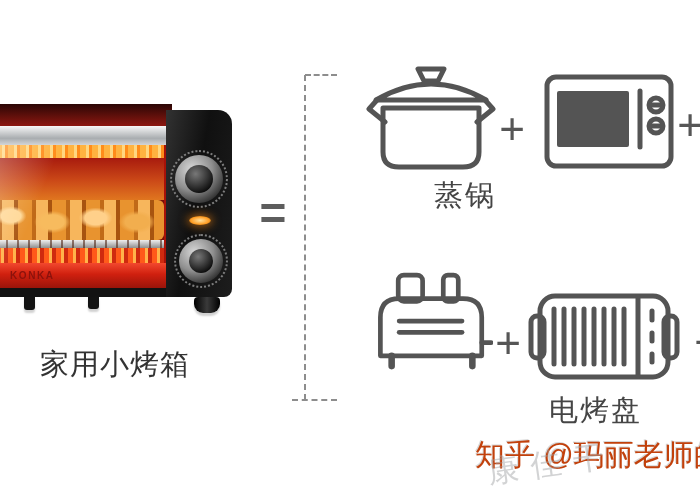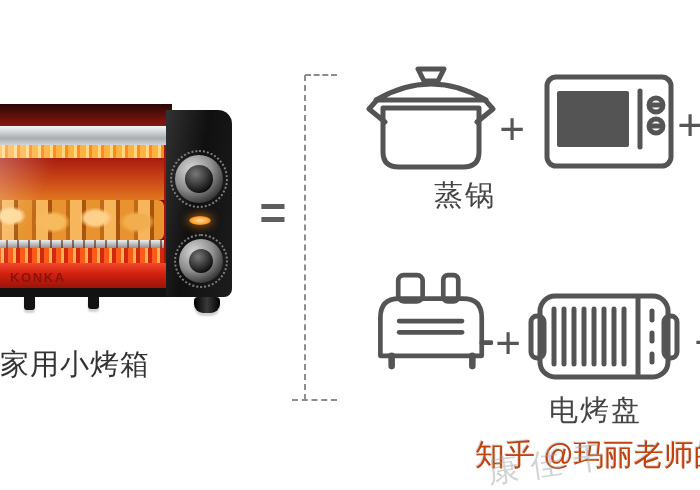--- a/index.html
+++ b/index.html
@@ -27,21 +27,21 @@
               repeating-linear-gradient(90deg,#e8932f 0 14px,#c06a18 14px 18px,#f7b65c 18px 30px,#a8540f 30px 34px);}
   .rack{position:absolute;left:0;top:95px;width:100%;height:8px;
             background:repeating-linear-gradient(90deg,rgba(70,25,8,.55) 0 2px,rgba(0,0,0,0) 2px 11px),
                        linear-gradient(180deg,#efefef,#8f8f8f);}
   .heat-bottom{position:absolute;left:0;top:103px;width:100%;height:15px;
             background:repeating-linear-gradient(90deg,#ff5a1a 0 5px,#ffb34a 5px 8px,#cf2a0f 8px 12px);}
   .oven-window::after{content:"";position:absolute;inset:0;
             background:linear-gradient(112deg,rgba(255,255,255,.38) 0%,rgba(255,255,255,0) 34%);}
   .band-red{position:absolute;left:0;top:159px;width:188px;height:25px;
             background:linear-gradient(180deg,#f2482e,#d0200f 45%,#9a140a);}
-  .konka{position:absolute;left:26px;top:7px;font-size:13px;font-weight:bold;color:#8a120c;
+  .konka{position:absolute;left:26px;top:7px;font-size:10px;font-weight:bold;color:#8a120c;
             letter-spacing:1.6px;}
   .band-black{position:absolute;left:0;top:184px;width:188px;height:9px;background:#121212;}
   .oven-panel{position:absolute;left:182px;top:6px;width:66px;height:187px;
             background:linear-gradient(100deg,#323232,#101010 45%,#1d1d1d);
             border-radius:0 14px 8px 0;}
   .knob{position:absolute;border:2px dotted #7e7e7e;border-radius:50%;}
   .knob .metal{position:absolute;inset:3px;border-radius:50%;
             background:radial-gradient(circle at 35% 30%,#d8d8d8,#8e8e8e 45%,#333 78%);}
   .knob .cap{position:absolute;inset:13px;border-radius:50%;
             background:radial-gradient(circle at 38% 32%,#787878,#0e0e0e 75%);}
@@ -50,21 +50,21 @@
   .indicator{position:absolute;left:23px;top:106px;width:22px;height:9px;border-radius:50%;
             background:radial-gradient(ellipse at center,#ffe2a0,#ff9b20 60%,rgba(255,120,0,0) 95%);
             box-shadow:0 0 8px 2px rgba(255,140,20,.55);}
   .foot{position:absolute;background:#131313;box-shadow:0 3px 2px rgba(0,0,0,.18);}
   .foot-a{left:40px;top:193px;width:11px;height:13px;border-radius:0 0 3px 3px;}
   .foot-b{left:104px;top:193px;width:11px;height:12px;border-radius:0 0 3px 3px;}
   .foot-c{left:210px;top:193px;width:26px;height:16px;border-radius:4px 4px 9px 9px;
           background:linear-gradient(90deg,#000,#3a3a3a 50%,#000);}
 
   
-  .caption{position:absolute;left:0px;top:345px;font-size:29px;color:#333;letter-spacing:1px;white-space:nowrap;}
+  .caption{position:absolute;left:0px;top:345px;font-size:29px;color:#333;letter-spacing:1px;white-space:nowrap;padding-left:40px;}
   .equals{position:absolute;left:251px;top:187px;width:44px;line-height:52px;text-align:center;
           font-size:46px;font-weight:bold;color:#5d5d5d;}
   .plus{position:absolute;width:40px;line-height:52px;text-align:center;font-size:44px;color:#565656;}
   .plus-1{left:492px;top:103px;}
   .plus-2{left:670px;top:99px;}
   .plus-3{left:488px;top:317px;}
   .plus-4{left:687px;top:316px;}
   .app-label{position:absolute;font-size:29px;color:#454545;letter-spacing:2px;text-align:right;white-space:nowrap;}
   .lbl-steamer{left:366px;top:176px;width:130px;}
   .lbl-microwave{left:540px;top:177px;width:130px;}

